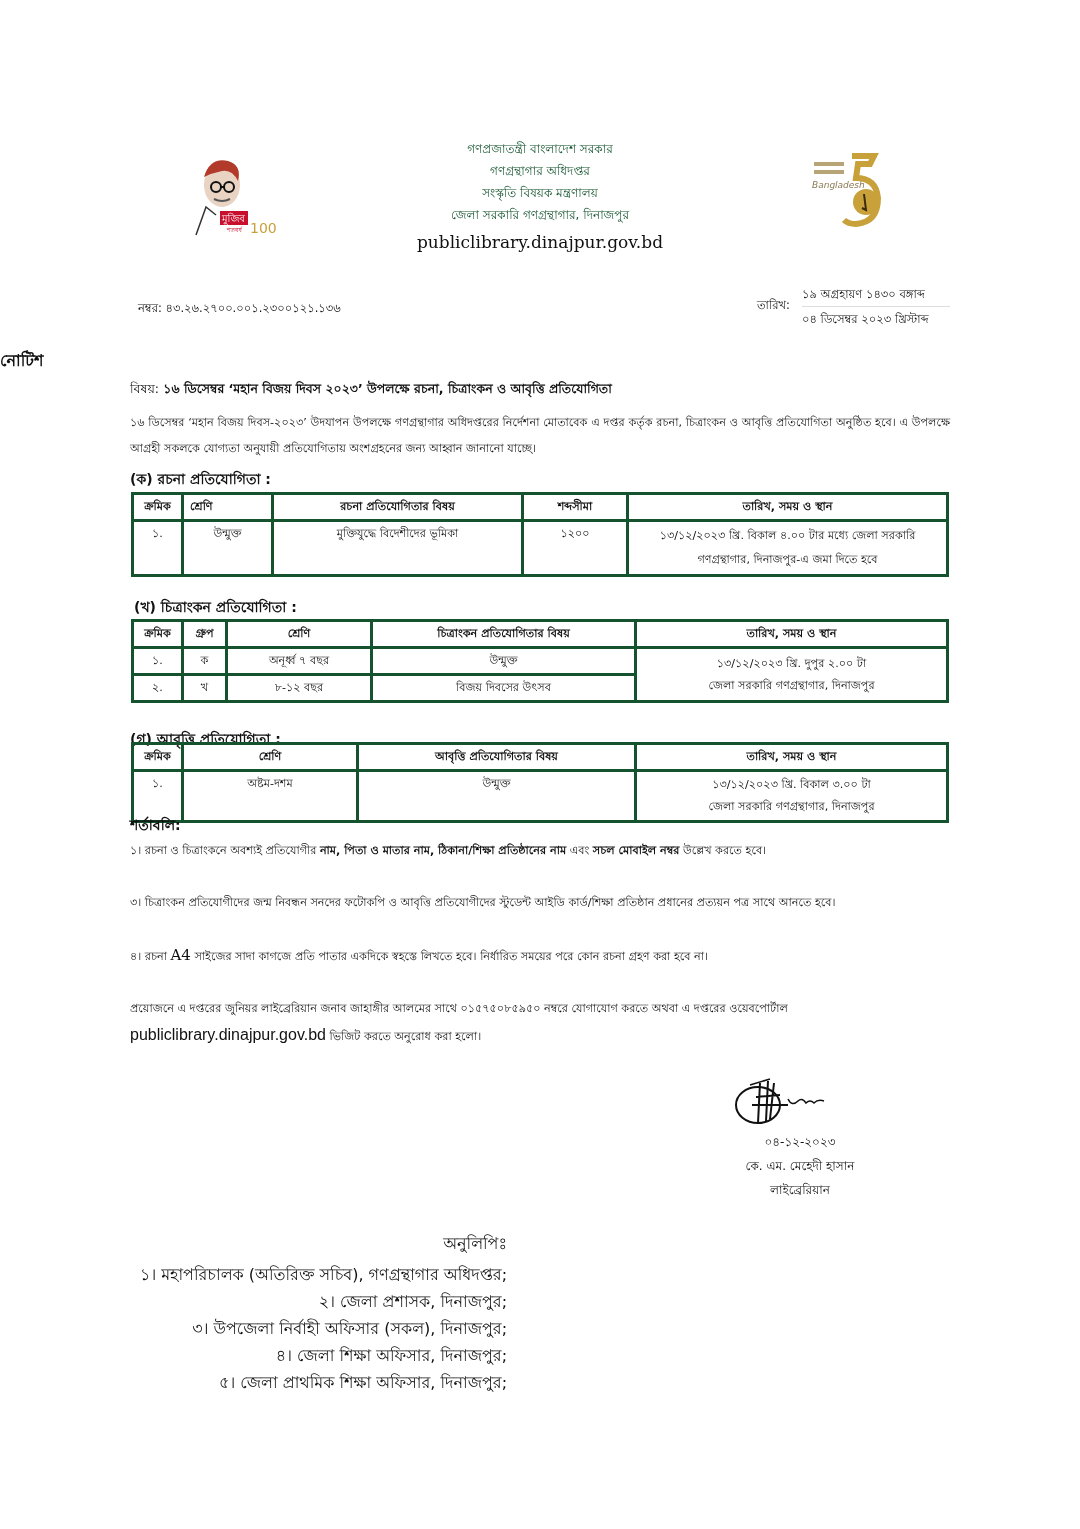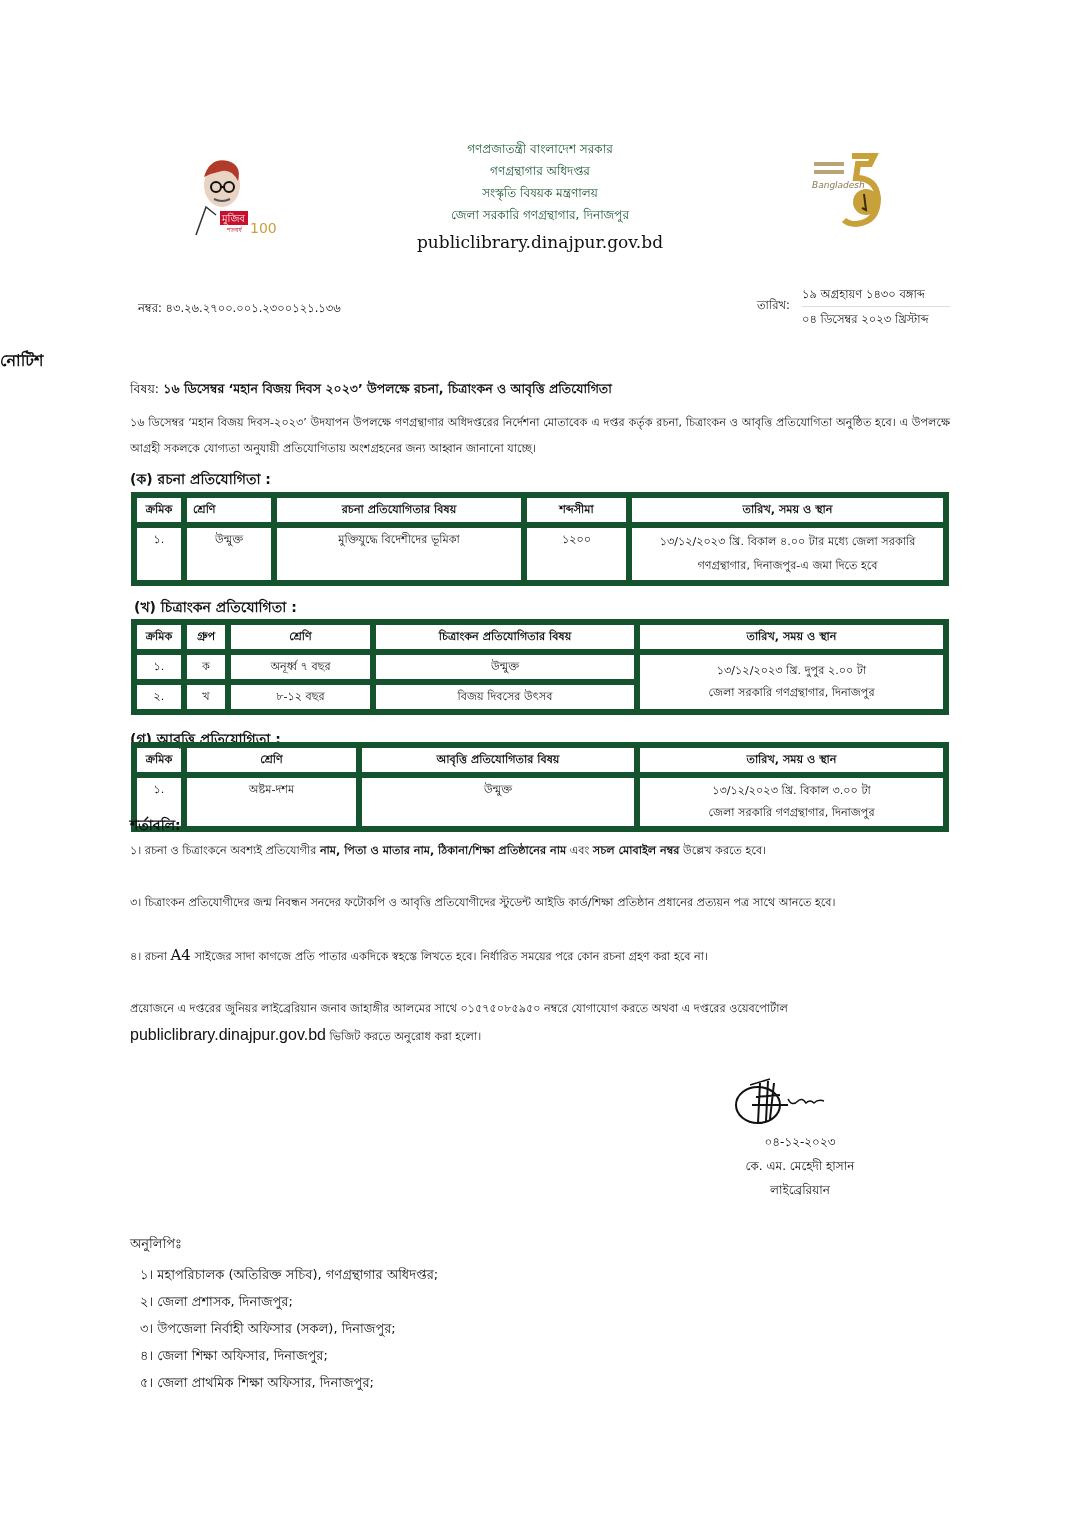--- a/index.html
+++ b/index.html
@@ -22,33 +22,33 @@
   .date-block .top { border-bottom: 1px solid #ddd; }
 
   .notice-title { position: absolute; top: 348px; left: 0; width: 1080px; text-align: left; font-size: 16px; font-weight: bold; }
   .subject { position: absolute; top: 380px; left: 130px; font-size: 12.5px; }
   .subject b { font-weight: bold; }
 
   .para { position: absolute; left: 130px; width: 820px; font-size: 11.2px; line-height: 26px; text-align: justify; }
   .section-label { position: absolute; left: 130px; font-size: 14px; font-weight: bold; }
 
   table.grid { position: absolute; left: 131px; border-collapse: collapse; font-size: 11.2px; }
-  table.grid td, table.grid th { border: 6px solid #14532d; padding: 2px 6px; font-weight: normal; text-align: center; vertical-align: top; line-height: 20px; }
+  table.grid td, table.grid th { border: 3px solid #14532d; padding: 2px 6px; font-weight: normal; text-align: center; vertical-align: top; line-height: 20px; }
   table.grid th { font-weight: bold; }
 
   .cond { position: absolute; left: 130px; width: 820px; font-size: 11.2px; line-height: 26px; }
   .cond b { font-weight: bold; }
   .a4 { font-family: "DejaVu Serif", serif; font-size: 15px; }
   .contact-url { font-family: "Liberation Sans", sans-serif; font-size: 16px; }
 
   .sig { position: absolute; left: 720px; top: 1075px; width: 160px; text-align: center; font-size: 12px; }
   .sig svg { display: block; margin: 0 auto 0 10px; }
   .sig div { line-height: 24px; }
 
-  .cc { position: absolute; left: 130px; top: 1233px; font-size: 13px; }
+  .cc { position: absolute; left: 130px; top: 1233px; font-size: 16px; text-align: right; }
   .cc .title { line-height: 22px; }
   .cc ol { list-style: none; padding-left: 10px; margin-top: 6px; }
   .cc li { line-height: 27px; }
 </style>
 </head>
 <body>
 
 <div class="page">
 
   <div class="logo-left">

